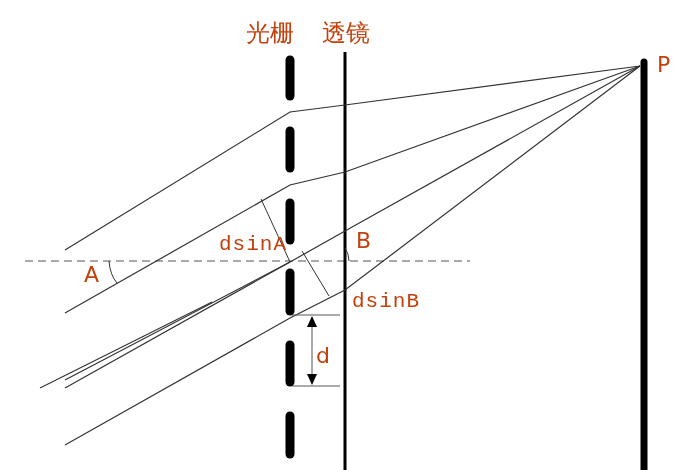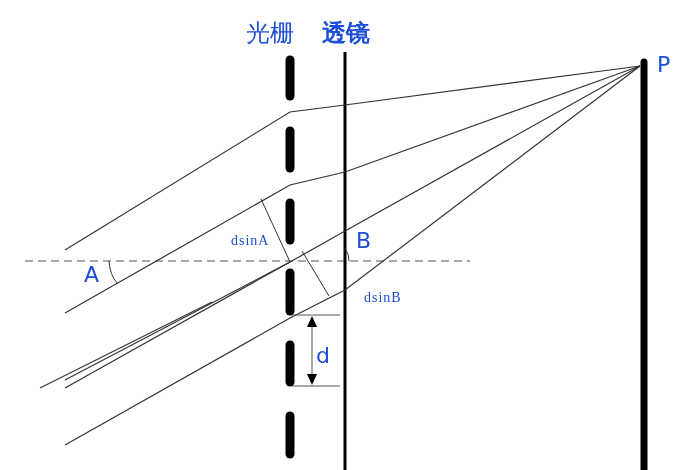--- a/index.html
+++ b/index.html
@@ -1,21 +1,21 @@
 <!DOCTYPE html>
 <html><head>
 <meta charset="utf-8">
 <style>
   html,body{margin:0;padding:0;background:#fff;}
   .wrap{position:relative;width:687px;height:470px;overflow:hidden;background:#fff;}
   svg{position:absolute;left:0;top:0;}
-  .lbl{position:absolute;font-family:"DejaVu Sans",sans-serif;color:#1d4ed8;white-space:nowrap;}
+  .lbl{position:absolute;font-family:"DejaVu Sans",sans-serif;color:#c2410c;white-space:nowrap;}
   .cjk{font-size:24px;}
   .big{font-size:22px;}
-  .small{font-size:14px;letter-spacing:1px;font-family:Liberation Serif, serif;margin-left:12px;}
+  .small{font-size:21px;letter-spacing:1px;font-family:Liberation Mono, monospace;}
 </style>
 </head>
 <body>
 
 <div class="wrap">
   <svg width="687" height="470" viewBox="0 0 687 470">
 
     <line x1="25" y1="261" x2="470" y2="261" stroke="#555" stroke-width="1.2" stroke-dasharray="8,5"></line>
 
     <g stroke="#000" stroke-width="9" stroke-linecap="round">
@@ -48,20 +48,20 @@
     <path d="M345,248 Q349,254 349,261" stroke="#333" stroke-width="1" fill="none"></path>
 
     <line x1="292" y1="315" x2="340" y2="315" stroke="#555" stroke-width="1"></line>
     <line x1="292" y1="386" x2="340" y2="386" stroke="#555" stroke-width="1"></line>
     <line x1="312" y1="320" x2="312" y2="381" stroke="#555" stroke-width="1"></line>
     <polygon points="312,316 307,327 317,327" fill="#000"></polygon>
     <polygon points="312,385 307,374 317,374" fill="#000"></polygon>
   </svg>
 
   <div class="lbl cjk" style="left:246px;top:17px;">光栅</div>
-  <div class="lbl cjk" style="left:322px;top:17px;font-weight:bold;">透镜</div>
+  <div class="lbl cjk" style="left:322px;top:17px;">透镜</div>
   <div class="lbl big" style="left:657px;top:52px;">P</div>
   <div class="lbl big" style="left:84px;top:262px;">A</div>
   <div class="lbl big" style="left:356px;top:228px;">B</div>
   <div class="lbl small" style="left:219px;top:233px;">dsinA</div>
   <div class="lbl small" style="left:352px;top:290px;">dsinB</div>
   <div class="lbl big" style="left:316px;top:343px;">d</div>
 </div>
 
 </body></html>

